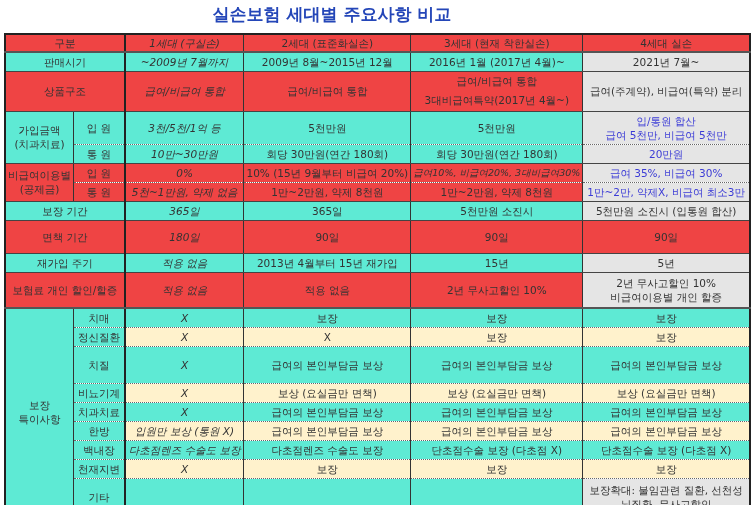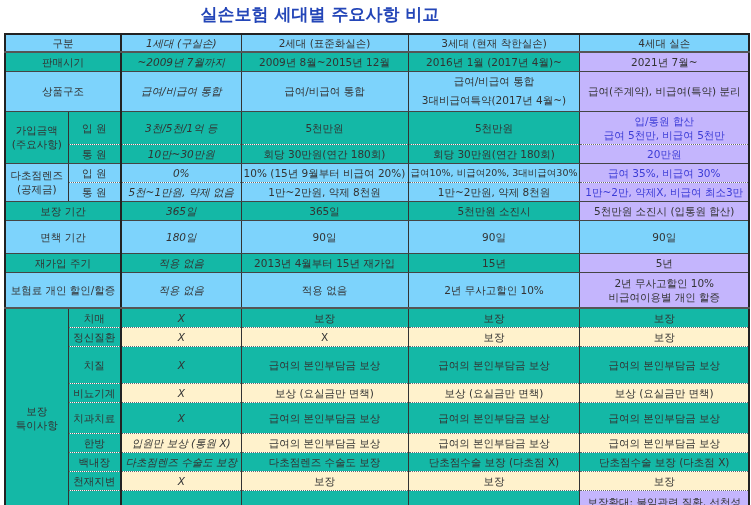--- a/index.html
+++ b/index.html
@@ -3,21 +3,21 @@
 <meta charset="utf-8">
 <style>
   html, body { margin: 0; padding: 0; background: #ffffff; }
   body {
     width: 751px; height: 505px; overflow: hidden;
     font-family: "DejaVu Sans", "Liberation Sans", sans-serif;
     color: #333;
     position: relative;
   }
   .title {
-    position: absolute; left: 0; top: 3px; width: 640px;
+    position: absolute; left: 12px; top: 3px; width: 640px;
     text-align: center; font-size: 17px; font-weight: bold;
     color: #2446b8; letter-spacing: 0px;
   }
   table.cmp {
     position: absolute; left: 4px; top: 33px;
     border-collapse: collapse;
     table-layout: fixed;
     border: 2px solid #222;
     font-size: 10.5px;
   }
@@ -26,26 +26,26 @@
     border-left: 1px solid #333; border-right: 1px solid #333;
     border-top: 1px solid #444; border-bottom: 1px solid #444;
     padding: 0 2px; line-height: 14px;
     white-space: nowrap; overflow: hidden;
   }
   td.dt { border-bottom: 1px dotted #666 !important; }
   td.dtop { border-top: 1px dotted #666 !important; }
   td.sl { border-right: 1px dotted #666 !important; }
   td.thick-l { border-left: 2px solid #222 !important; font-style: italic; }
   tr.thick-b td { border-bottom: 2px solid #555 !important; }
-  .g { background: #7dd3fc; }
-  .w { background: #14b8a6; }
-  .p { background: #c4b5fd; }
+  .g { background: #ef4444; }
+  .w { background: #5eead4; }
+  .p { background: #e5e5e5; }
   .y { background: #fff2cc; }
   .blue { color: #3b3bd6; }
-  .small { font-size: 9.5px; }
+  .small { font-size: 9.5px; font-style: italic; }
 </style>
 </head>
 <body>
 
 <div class="title">실손보험 세대별 주요사항 비교</div>
 
 <table class="cmp">
   <colgroup>
     <col style="width:63px">
     <col style="width:53px">
@@ -79,21 +79,21 @@
     <td class="g">
       <div style="line-height:19px">급여/비급여 통합</div>
       <div style="line-height:19px">3대비급여특약(2017년 4월~)</div>
     </td>
     <td class="p">급여(주계약), 비급여(특약) 분리</td>
   </tr>
 
   <tr style="height:33px">
     <td rowspan="2" class="w sl">
       <div>가입금액</div>
-      <div>(주요사항)</div>
+      <div>(치과치료)</div>
     </td>
     <td class="w dt">입 원</td>
     <td class="w dt thick-l">3천/5천/1억 등</td>
     <td class="w dt">5천만원</td>
     <td class="w dt">5천만원</td>
     <td class="p dt blue">
       <div>입/통원 합산</div>
       <div>급여 5천만, 비급여 5천만</div>
     </td>
   </tr>
@@ -101,21 +101,21 @@
   <tr style="height:19px">
     <td class="w dtop">통 원</td>
     <td class="w dtop thick-l">10만~30만원</td>
     <td class="w dtop">회당 30만원(연간 180회)</td>
     <td class="w dtop">회당 30만원(연간 180회)</td>
     <td class="p dtop blue">20만원</td>
   </tr>
 
   <tr style="height:19px">
     <td rowspan="2" class="g sl">
-      <div>다초점렌즈</div>
+      <div>비급여이용별</div>
       <div>(공제금)</div>
     </td>
     <td class="g dt">입 원</td>
     <td class="g dt thick-l">0%</td>
     <td class="g dt">10% (15년 9월부터 비급여 20%)</td>
     <td class="g dt small">급여10%, 비급여20%, 3대비급여30%</td>
     <td class="p dt blue">급여 35%, 비급여 30%</td>
   </tr>
 
   <tr style="height:19px">
@@ -190,21 +190,21 @@
   </tr>
 
   <tr style="height:19px">
     <td class="w dt dtop">비뇨기계</td>
     <td class="y dt dtop thick-l">X</td>
     <td class="y dt dtop">보상 (요실금만 면책)</td>
     <td class="y dt dtop">보상 (요실금만 면책)</td>
     <td class="y dt dtop">보상 (요실금만 면책)</td>
   </tr>
 
-  <tr style="height:31px">
+  <tr style="height:19px">
     <td class="w dt dtop">치과치료</td>
     <td class="w dt dtop thick-l">X</td>
     <td class="w dt dtop">급여의 본인부담금 보상</td>
     <td class="w dt dtop">급여의 본인부담금 보상</td>
     <td class="w dt dtop">급여의 본인부담금 보상</td>
   </tr>
 
   <tr style="height:19px">
     <td class="w dt dtop">한방</td>
     <td class="y dt dtop thick-l">입원만 보상 (통원 X)</td>

